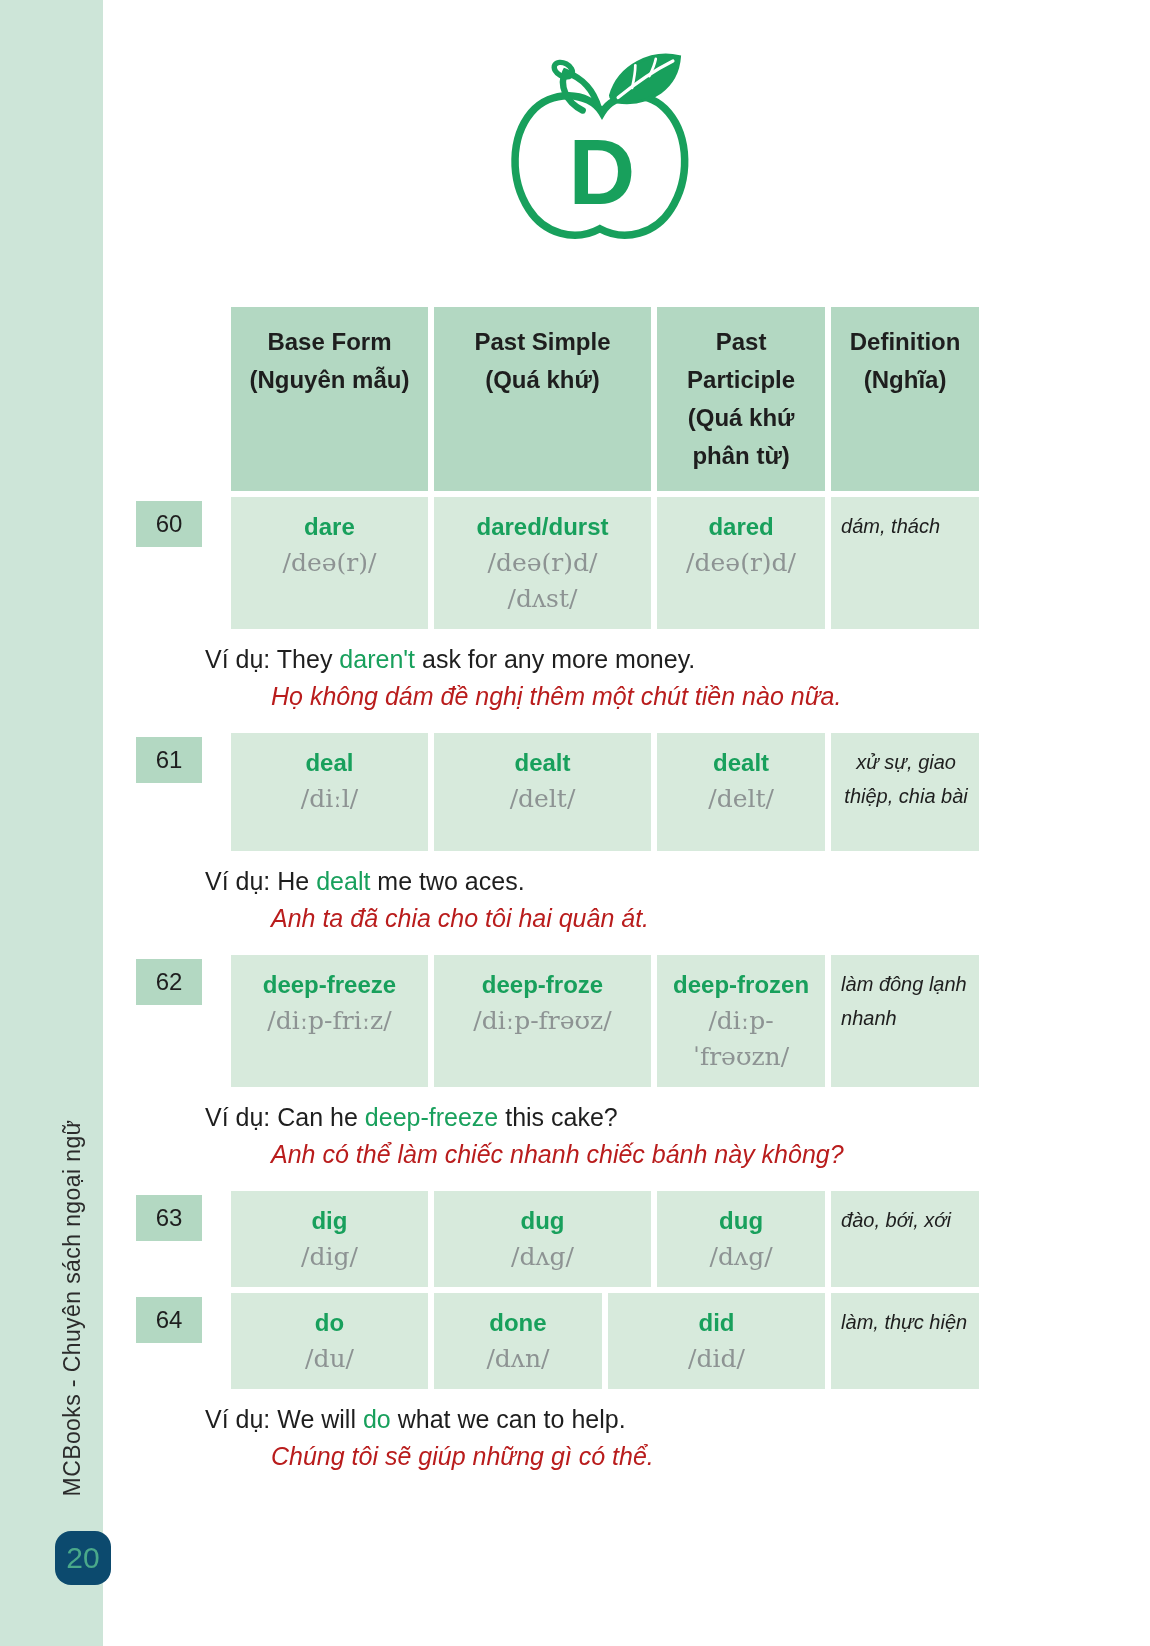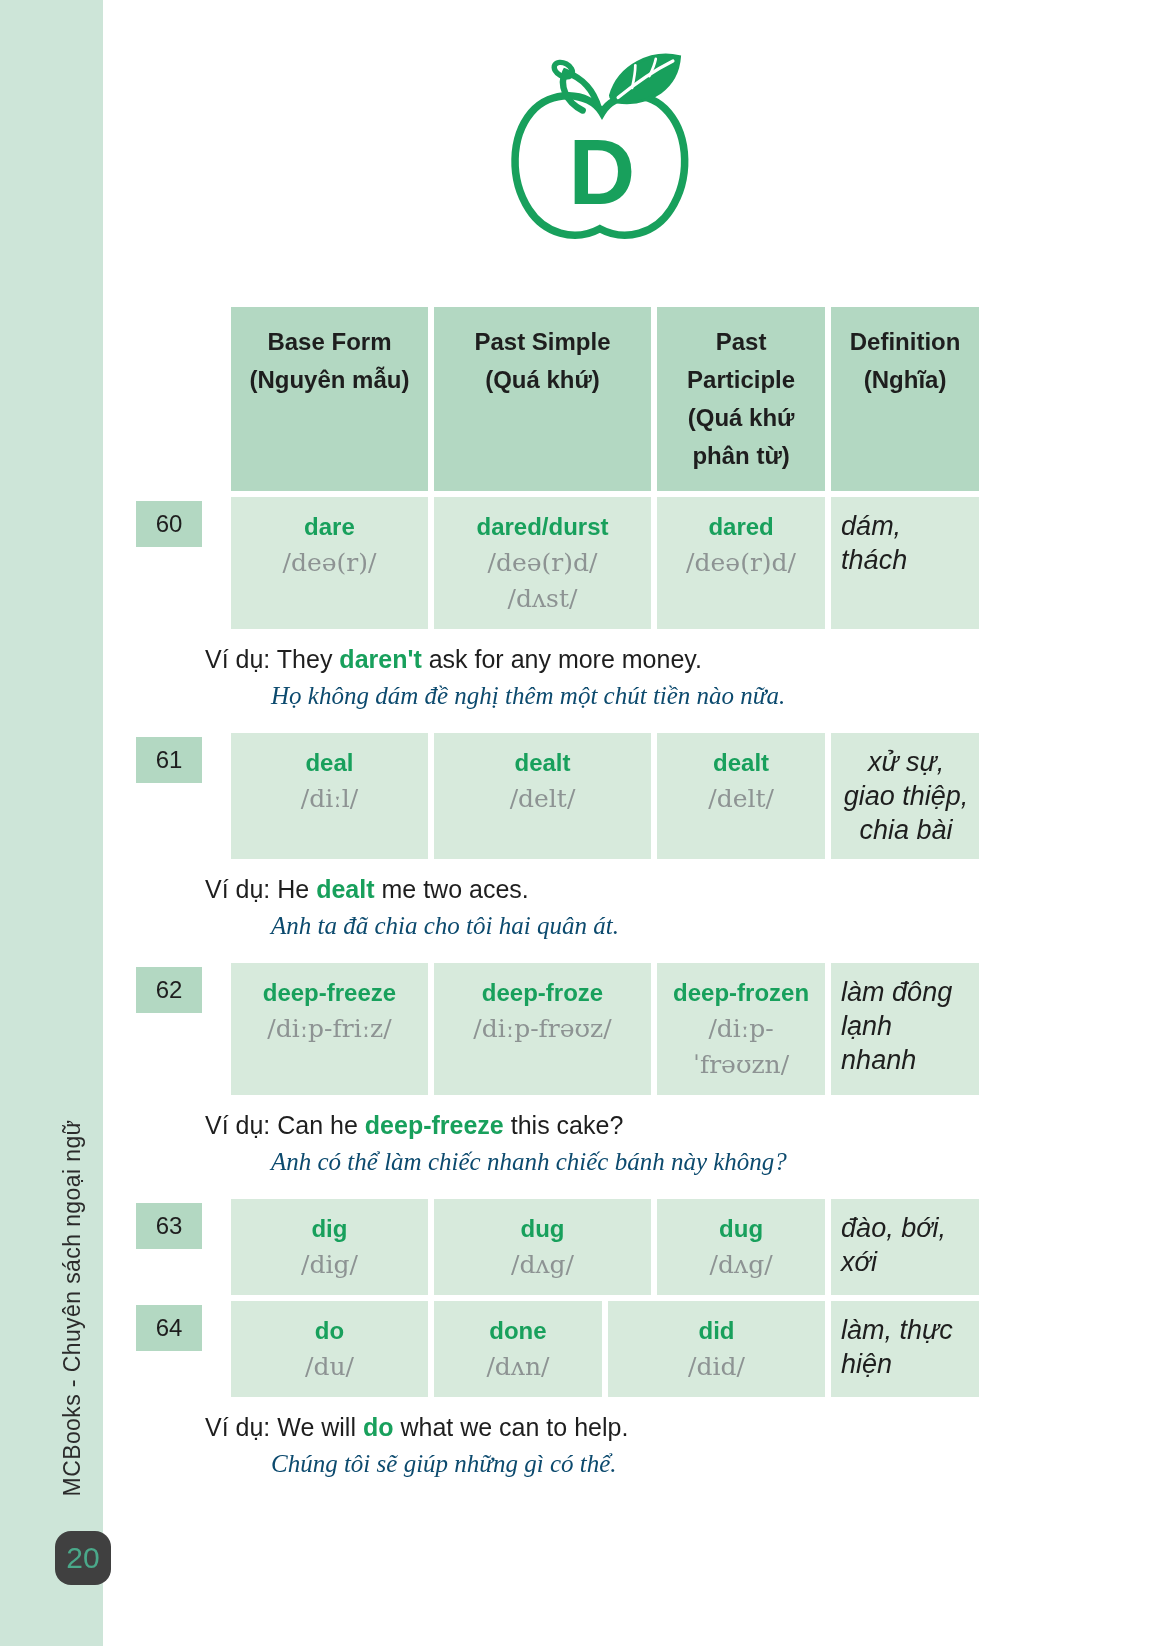--- a/index.html
+++ b/index.html
@@ -3,47 +3,47 @@
 <meta charset="utf-8">
 <style>
   html,body{margin:0;padding:0;}
   body{width:1150px;height:1646px;background:#ffffff;font-family:"Liberation Sans",sans-serif;color:#1e1e1e;}
   #page{position:relative;width:1150px;height:1646px;background:#ffffff;overflow:hidden;}
 
   
   .strip{position:absolute;left:0;top:0;width:103px;height:1646px;background:#cde5d8;}
   .side-text{position:absolute;left:72px;top:1308px;transform:translate(-50%,-50%) rotate(-90deg);
     white-space:nowrap;font-size:23px;color:#2b2b2b;letter-spacing:.4px;}
-  .page-badge{position:absolute;left:55px;top:1531px;width:56px;height:54px;background:#404040;
+  .page-badge{position:absolute;left:55px;top:1531px;width:56px;height:54px;background:#0c4a6e;
     border-radius:16px;display:flex;align-items:center;justify-content:center;
     font-size:30px;color:#4aa98a;}
 
   
   .logo{position:absolute;left:492px;top:46px;width:220px;height:215px;}
   .logo svg{width:100%;height:100%;}
 
   
   .content{position:absolute;left:205px;top:307px;width:774px;}
   .vtable{display:flex;flex-direction:column;}
   .vrow{display:flex;gap:6px;position:relative;margin-top:6px;padding-left:26px;}
   .cell{background:#d7eadc;padding:12px 8px;box-sizing:border-box;text-align:center;}
   .c1{width:204px;}.c2{width:225px;}.c3{width:174px;}
-  .c4{width:153px;text-align:left;font-style:italic;font-size:27px;line-height:34px;padding-left:10px;}
+  .c4{width:153px;text-align:left;font-style:italic;font-size:20px;line-height:34px;padding-left:10px;}
   .c4.center{text-align:center;}
   .header-row .cell{background:#b3d8c2;font-weight:bold;font-size:24px;line-height:38px;padding:16px 8px;font-style:normal;}
   .r61 .cell{min-height:118px;}
   .verb{font-weight:bold;font-size:24px;line-height:36px;color:#18a05c;}
   .ipa{font-family:"DejaVu Serif",serif;font-size:25px;line-height:36px;color:#8d9393;}
   .num-badge{position:absolute;left:-69px;top:4px;width:66px;height:46px;background:#b3d8c2;
     display:flex;align-items:center;justify-content:center;font-size:24px;color:#1e1e1e;}
 
   .example{margin:12px 0 12px 0;}
   .ex-line{font-size:25px;line-height:36px;color:#1e1e1e;}
-  .kw{font-weight:bold;color:#18a05c;}
-  .ex-trans{font-style:italic;font-size:25px;line-height:38px;color:#0c4a6e;padding-left:66px;font-family:Liberation Serif, serif;}
+  .kw{font-weight:normal;color:#18a05c;}
+  .ex-trans{font-style:italic;font-size:25px;line-height:38px;color:#b91c1c;padding-left:66px;}
   .ex-trans.small{font-size:21px;line-height:34px;padding-left:60px;}
 </style>
 </head>
 <body>
 
 <div id="page">
 
   <div class="strip"></div>
   <div class="side-text">MCBooks - Chuyên sách ngoại ngữ</div>
   <div class="page-badge">

